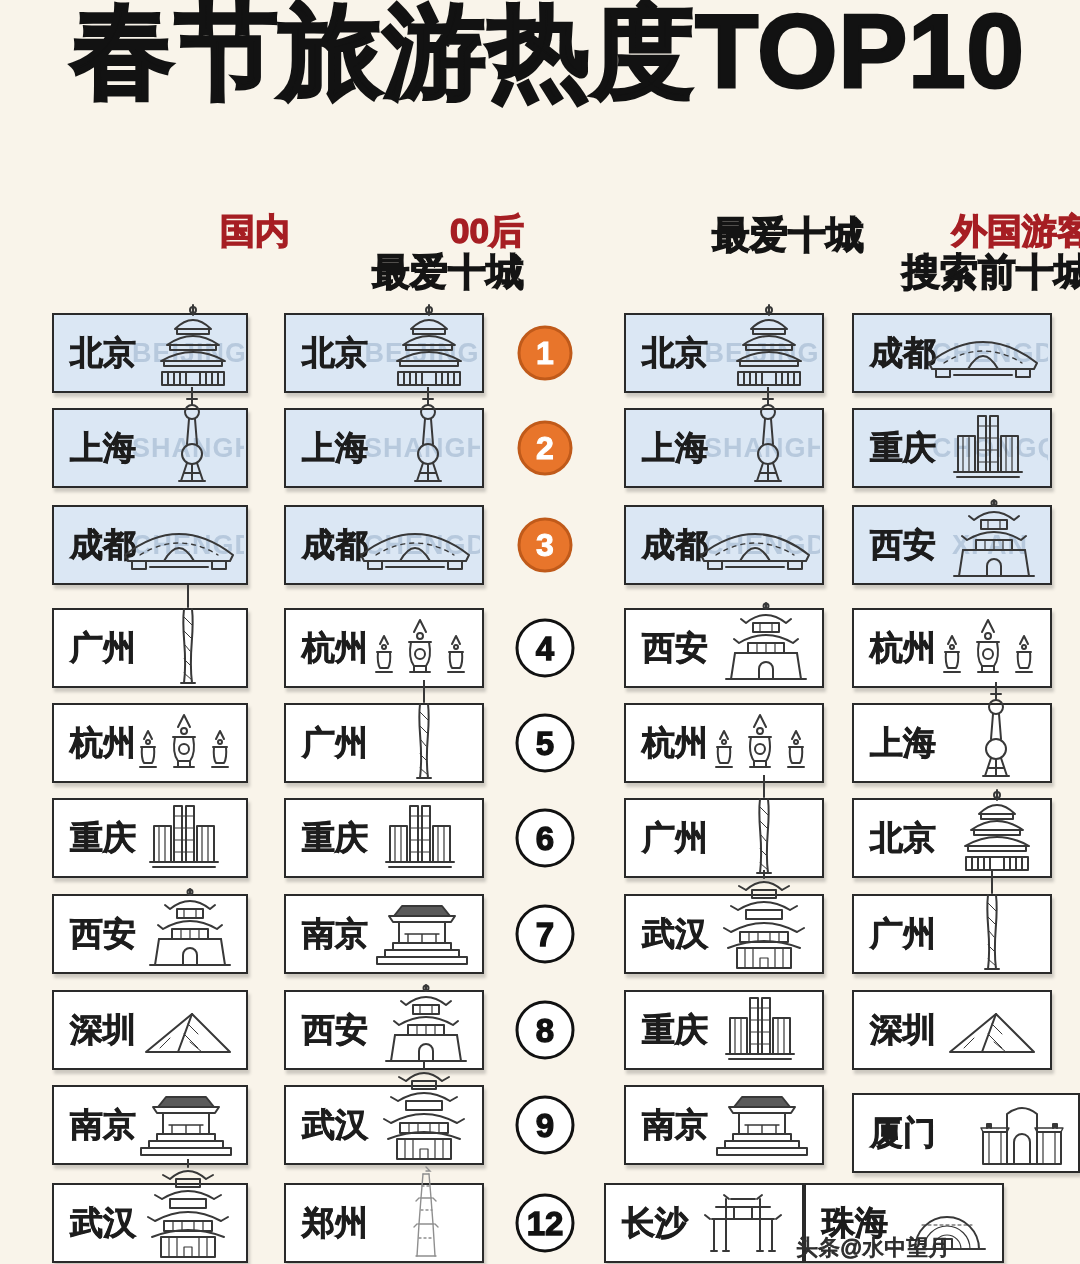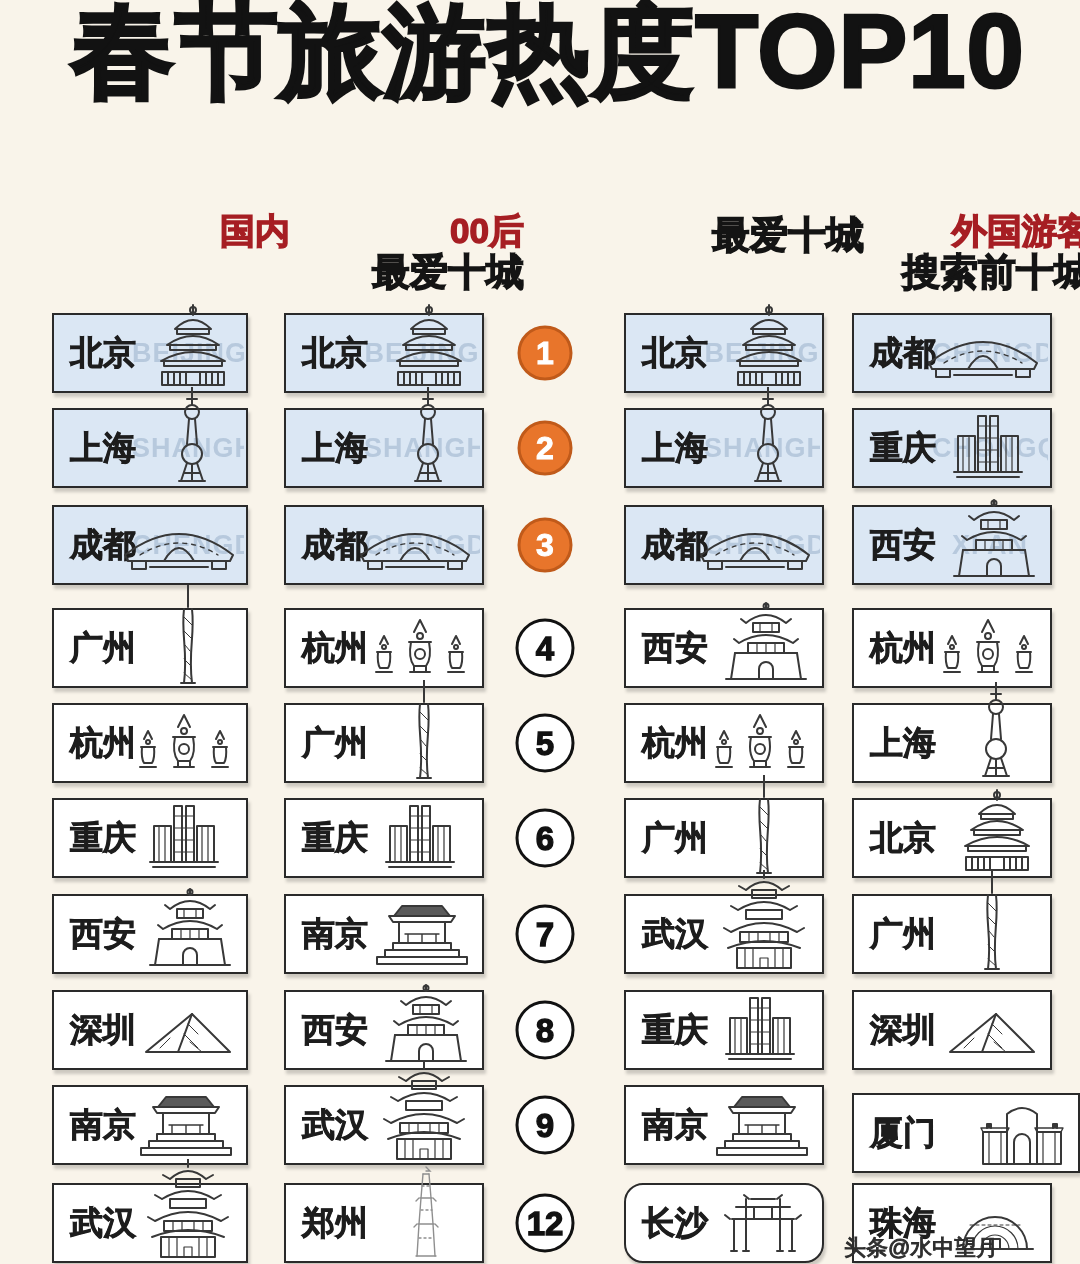--- a/index.html
+++ b/index.html
@@ -556,21 +556,21 @@
  <path d="M30 6 H70 L78 16 H22 Z" fill="#5a5a5a"></path>
  <path d="M17 16 H83 L79 22 H21 Z"></path>
  <rect x="27" y="22" width="46" height="21"></rect>
  <path d="M36 43 v-9 M50 43 v-9 M64 43 v-9 M33 34 h34" stroke-width="1.4"></path>
  <rect x="21" y="43" width="58" height="7"></rect>
             <rect x="13" y="50" width="74" height="7"></rect>
             <rect x="5" y="57" width="90" height="7"></rect>
 </svg>
         </span>
       </div>
-      <div class="cell" style="left: 624px; top: 1183px; width: 200px; border-radius: 19px;">
+      <div class="cell" style="left: 604px; top: 1183px; width: 200px;">
         <span class="city">长沙</span>
         <span class="icon icon-paifang">
           <svg width="86" height="64" viewBox="0 0 86 64" fill="none" stroke="#383838" stroke-width="2" stroke-linecap="round" stroke-linejoin="round">
  <path d="M31 8 h24 M29 8 l-5 -4 M57 8 l5 -4"></path>
  <line x1="16" y1="16" x2="70" y2="16"></line>
  <path d="M12 28 h62 M10 28 l-5 -4 M76 28 l5 -4"></path>
  <line x1="26" y1="8" x2="26" y2="60"></line>
             <line x1="60" y1="8" x2="60" y2="60"></line>
  <line x1="14" y1="28" x2="14" y2="60"></line>
             <line x1="72" y1="28" x2="72" y2="60"></line>
@@ -714,21 +714,21 @@
  <path d="M29 12 Q44 0 59 12 V62 H29 Z"></path>
  <path d="M36 62 V40 a8 8 0 0 1 16 0 V62"></path>
  <rect x="5" y="30" width="24" height="32"></rect>
             <rect x="59" y="30" width="24" height="32"></rect>
  <path d="M5 30 l-2 -4 h28 l-2 4 M59 30 l-2 -4 h28 l-2 4" stroke-width="1.4"></path>
  <path d="M11 30 v32 M23 30 v32 M65 30 v32 M77 30 v32" stroke-width="1.2"></path>
  <path d="M9 26 v-4 h4 v4 M75 26 v-4 h4 v4" fill="#383838"></path>
 </svg>
         </span>
       </div>
-      <div class="cell" style="left: 852px; top: 1183px; width: 200px;">
+      <div class="cell" style="left: 804px; top: 1183px; width: 200px;">
         <span class="city">珠海</span>
         <span class="icon icon-zhuhai-dome">
           <svg width="86" height="50" viewBox="0 0 86 50" fill="none" stroke="#383838" stroke-width="2" stroke-linecap="round" stroke-linejoin="round">
  <path d="M11 46 A32 32 0 0 1 75 46 Z"></path>
  <path d="M20 46 A23 23 0 0 1 66 46 M29 46 A14 14 0 0 1 57 46" stroke-width="1.2"></path>
  <path d="M18 22 L68 22" stroke-width="1" stroke-dasharray="3 3"></path>
  <line x1="5" y1="46" x2="81" y2="46"></line>
             <rect x="38" y="36" width="10" height="10"></rect>
 </svg>
         </span>

